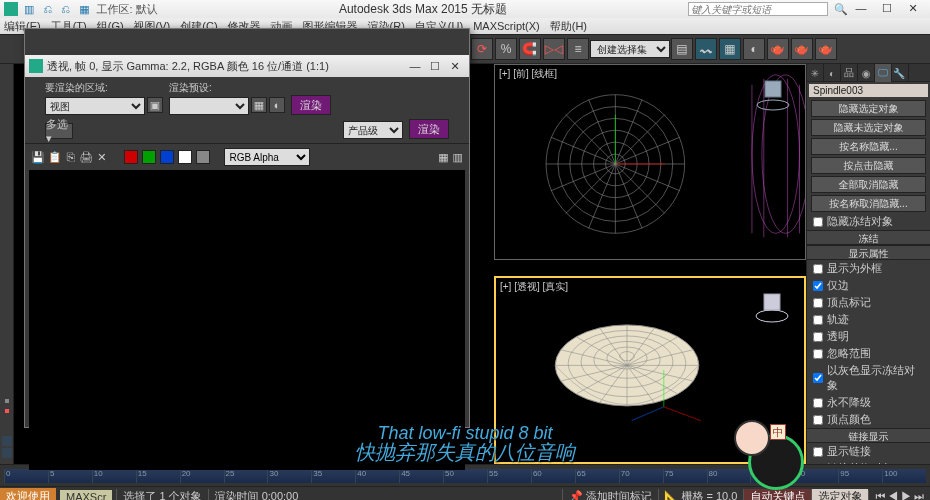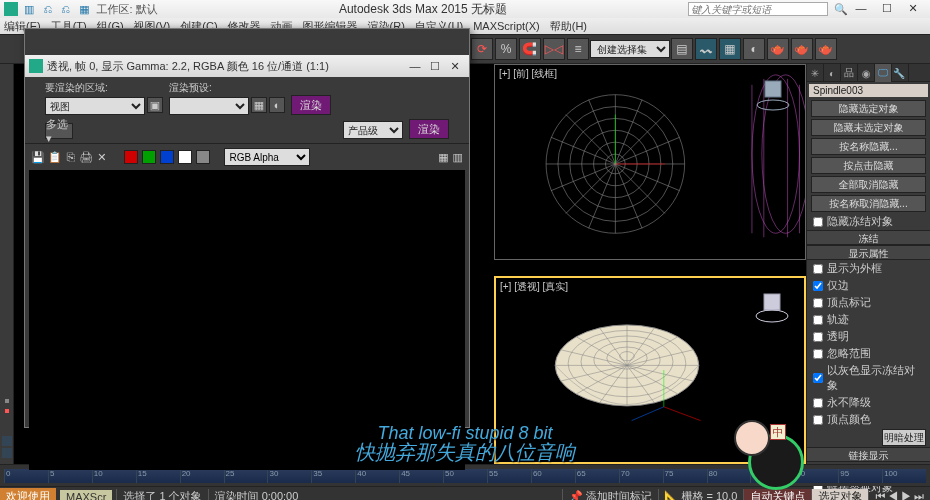--- a/index.html
+++ b/index.html
@@ -262,21 +262,20 @@
         </label>
         <label class="rp-chk">
           <input type="checkbox" style="">
           <span>永不降级</span>
         </label>
         <label class="rp-chk">
           <input type="checkbox" style="">
           <span>顶点颜色</span>
         </label>
       </div>
-    <div style="text-align:right;padding-right:4px"><div class="rp-btn wh">明暗处理</div></div>
     <div class="rp-head">链接显示</div>
     <div id="link-list">
         <label class="rp-chk">
           <input type="checkbox" style="">
           <span>显示链接</span>
         </label>
         <label class="rp-chk">
           <input type="checkbox" style="">
           <span>链接替换对象</span>
         </label>

